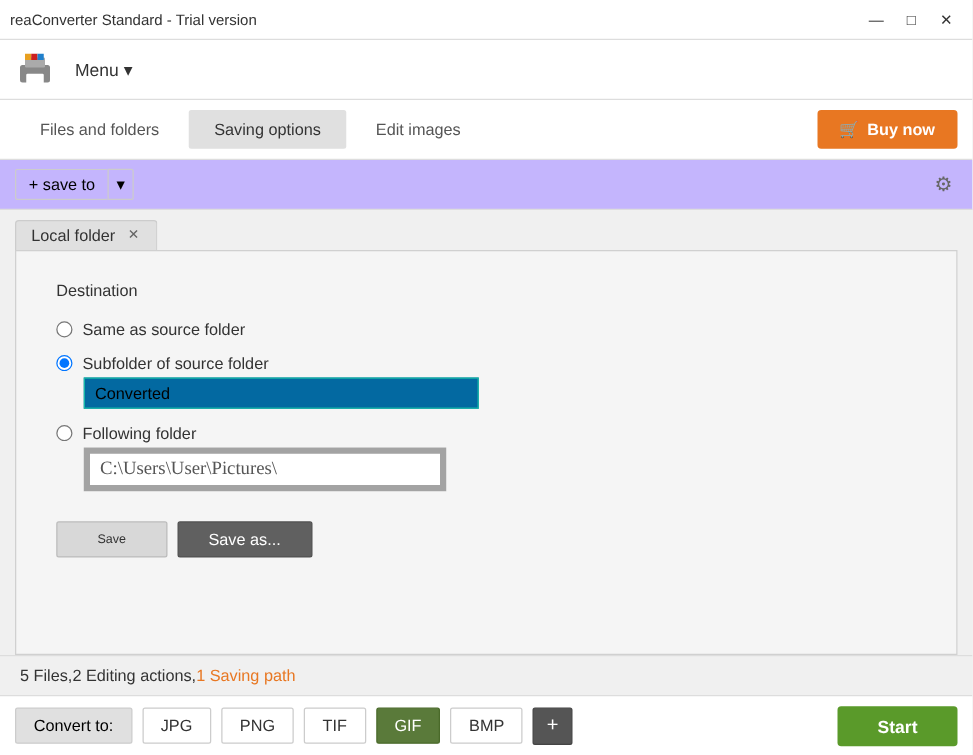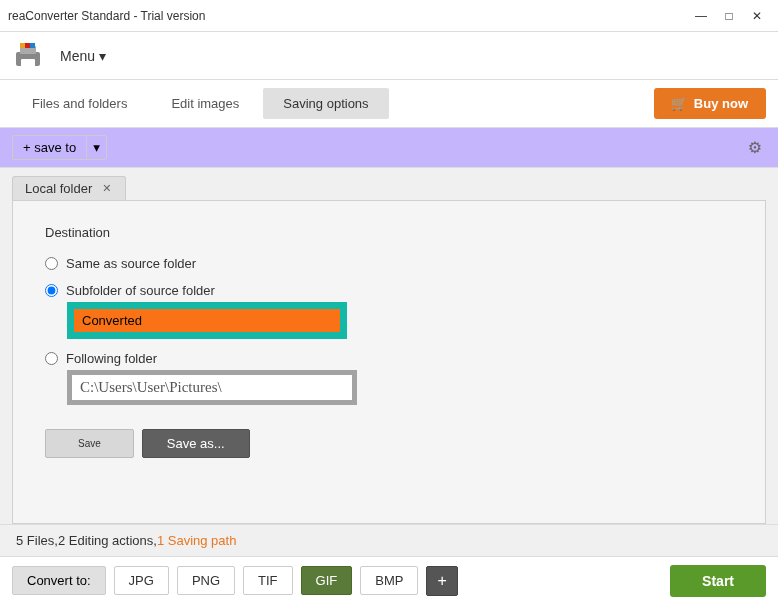--- a/index.html
+++ b/index.html
@@ -233,24 +233,24 @@
       color: #333;
       cursor: pointer;
     }
 
     .subfolder-input-row {
       margin-left: 22px;
       margin-top: 4px;
     }
 
     .subfolder-input {
-      width: 280px;
+      width: 316px;
       padding: 4px 8px;
-      border: 7px solid #14b8a6;
-      background: #f97316;
+      border: 1px solid #14b8a6;
+      background: #0369a1;
       font-size: 13px;
       outline: none;
     }
 
     .following-folder-row {
       display: flex;
       align-items: center;
       gap: 8px;
       margin-left: 22px;
       margin-top: 4px;
@@ -407,22 +407,22 @@
     </svg>
   </div>
   <button class="menu-btn">
     <span>Menu</span>
     <span>▾</span>
   </button>
 </div>
 
 <div class="tabs-bar">
   <button class="tab-btn">Files and folders</button>
+  <button class="tab-btn active">Saving options</button>
   <button class="tab-btn">Edit images</button>
-  <button class="tab-btn active">Saving options</button>
   <button class="buy-now-btn">
     <span>🛒</span>
     <span>Buy now</span>
   </button>
 </div>
 
 <div class="toolbar">
   <div class="save-to-group">
     <button class="save-to-btn">
       <span>+ save to</span>

